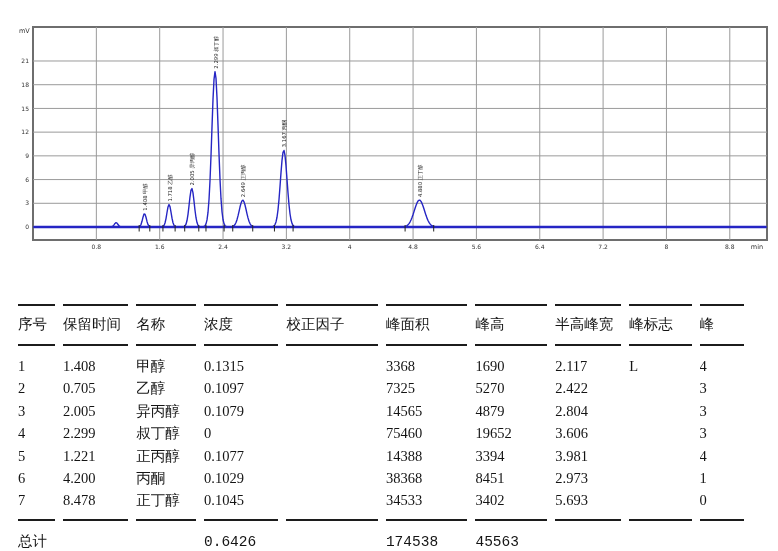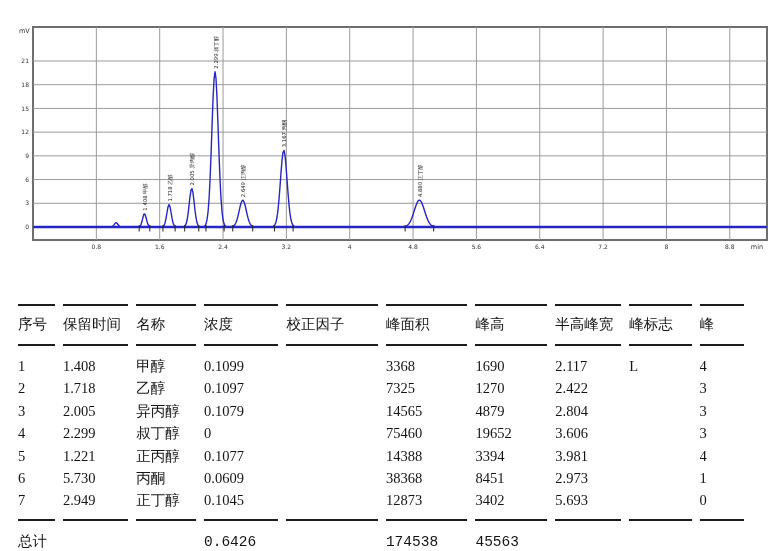--- a/index.html
+++ b/index.html
@@ -122,36 +122,36 @@
             <th>半高峰宽</th>
             <th>峰标志</th>
             <th>峰</th>
           </tr>
         </thead>
       <tbody id="body-rows">
           <tr>
             <td>1</td>
             <td>1.408</td>
             <td>甲醇</td>
-            <td>0.1099</td>
+            <td>0.1315</td>
             <td></td>
             <td>3368</td>
             <td>1690</td>
             <td>2.117</td>
             <td>L</td>
             <td>4</td>
           </tr>
           <tr>
             <td>2</td>
-            <td>1.718</td>
+            <td>0.705</td>
             <td>乙醇</td>
             <td>0.1097</td>
             <td></td>
             <td>7325</td>
-            <td>1270</td>
+            <td>5270</td>
             <td>2.422</td>
             <td></td>
             <td>3</td>
           </tr>
           <tr>
             <td>3</td>
             <td>2.005</td>
             <td>异丙醇</td>
             <td>0.1079</td>
             <td></td>
@@ -180,37 +180,37 @@
             <td>0.1077</td>
             <td></td>
             <td>14388</td>
             <td>3394</td>
             <td>3.981</td>
             <td></td>
             <td>4</td>
           </tr>
           <tr>
             <td>6</td>
-            <td>5.730</td>
+            <td>4.200</td>
             <td>丙酮</td>
-            <td>0.0609</td>
+            <td>0.1029</td>
             <td></td>
             <td>38368</td>
             <td>8451</td>
             <td>2.973</td>
             <td></td>
             <td>1</td>
           </tr>
           <tr>
             <td>7</td>
-            <td>2.949</td>
+            <td>8.478</td>
             <td>正丁醇</td>
             <td>0.1045</td>
             <td></td>
-            <td>12873</td>
+            <td>34533</td>
             <td>3402</td>
             <td>5.693</td>
             <td></td>
             <td>0</td>
           </tr>
         </tbody>
       <tfoot>
           <tr id="total-row">
             <td>总计</td>
             <td></td>

